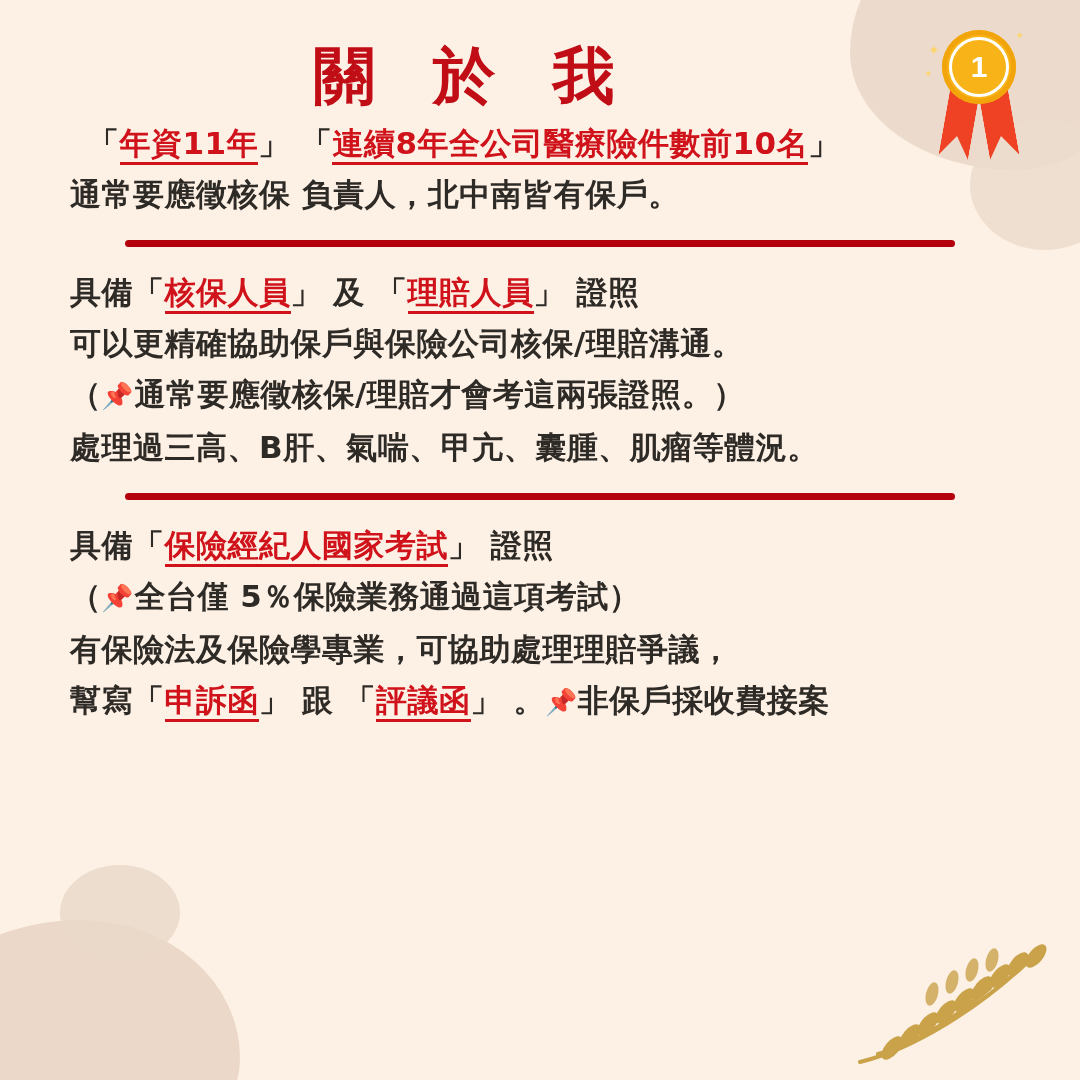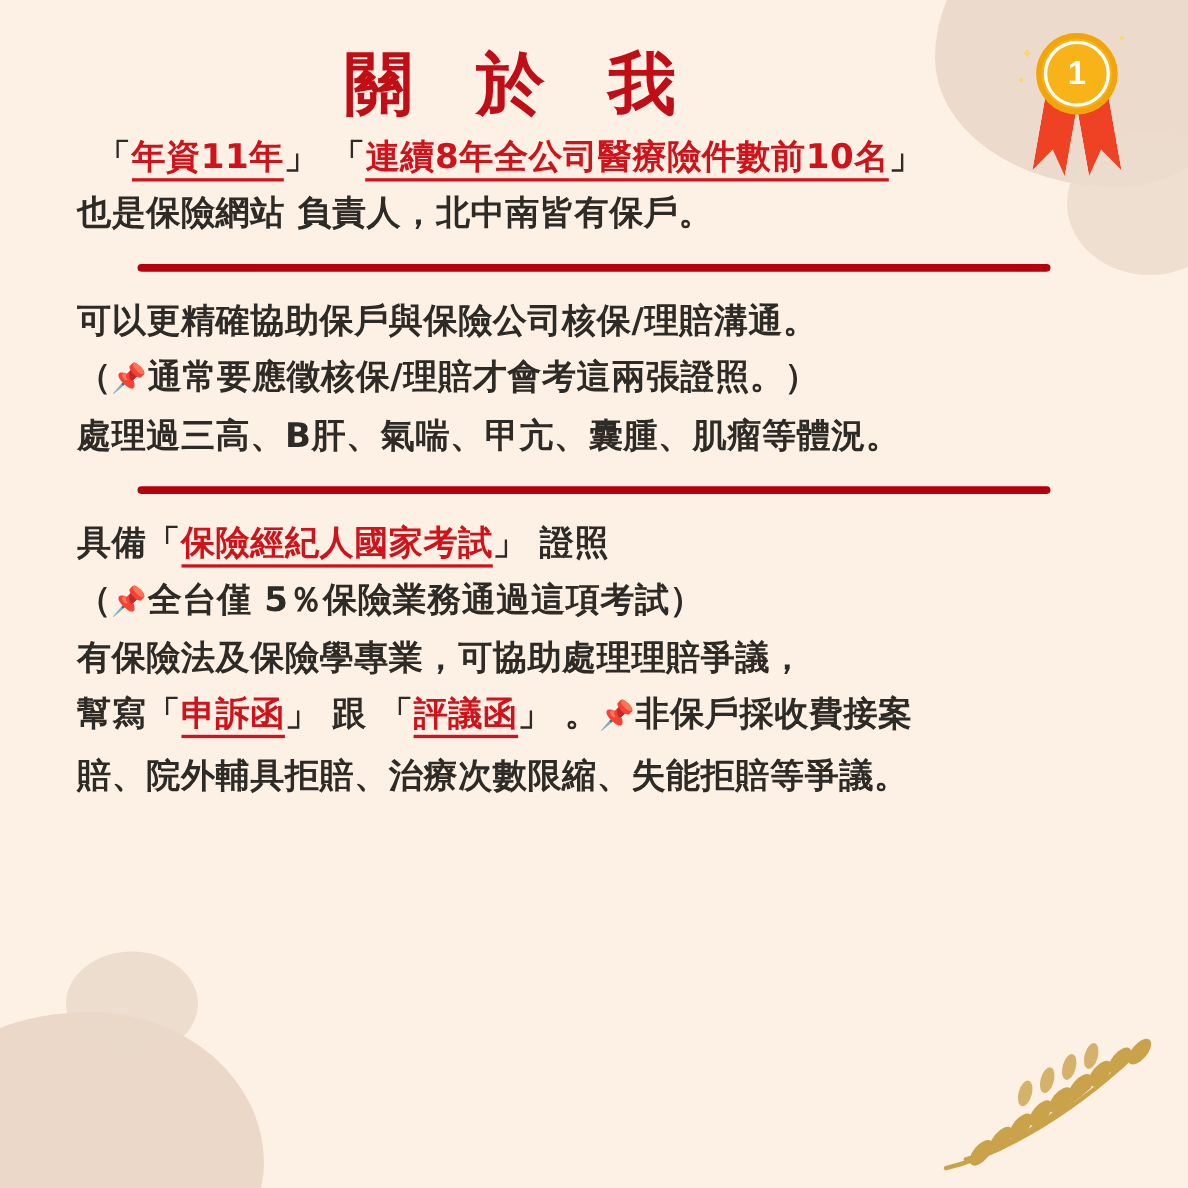--- a/index.html
+++ b/index.html
@@ -225,43 +225,45 @@
   </svg>
 
   <div class="title">關 於 我</div>
 
   <div class="content">
 
     <div class="block">
       <div class="line center-first">
         <span>「</span><span class="hl">年資11年</span><span>」 「</span><span class="hl">連續8年全公司醫療險件數前10名</span><span>」</span>
       </div>
-      <div class="line">也是保險網站 負責人，北中南皆有保戶。</div>
+      <div class="line">通常要應徵核保 負責人，北中南皆有保戶。</div>
     </div>
 
     <div class="divider"></div>
 
     <div class="block">
+      <div class="line">
+        <span>具備「</span><span class="hl">核保人員</span><span>」 及 「</span><span class="hl">理賠人員</span><span>」 證照</span>
+      </div>
       <div class="line">可以更精確協助保戶與保險公司核保/理賠溝通。</div>
       <div class="line">
         <span>（</span><span class="pin">📌</span><span>通常要應徵核保/理賠才會考這兩張證照。）</span>
       </div>
       <div class="line">處理過三高、B肝、氣喘、甲亢、囊腫、肌瘤等體況。</div>
     </div>
 
     <div class="divider"></div>
 
     <div class="block">
       <div class="line">
         <span>具備「</span><span class="hl">保險經紀人國家考試</span><span>」 證照</span>
       </div>
       <div class="line">
         <span>（</span><span class="pin">📌</span><span>全台僅 5％保險業務通過這項考試）</span>
       </div>
       <div class="line">有保險法及保險學專業，可協助處理理賠爭議，</div>
       <div class="line">
         <span>幫寫「</span><span class="hl">申訴函</span><span>」 跟 「</span><span class="hl">評議函</span><span>」 。</span><span class="pin">📌</span><span>非保戶採收費接案</span>
       </div>
-      <div class="line wide">賠、院外輔具拒賠、治療次數限縮、失能拒賠等爭議。</div>
     </div>
 
   </div>
 </div>
 
 </body></html>

